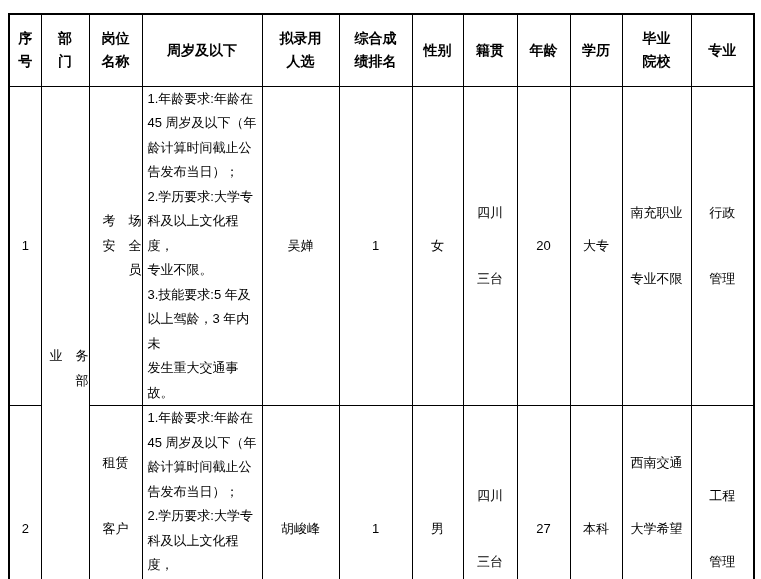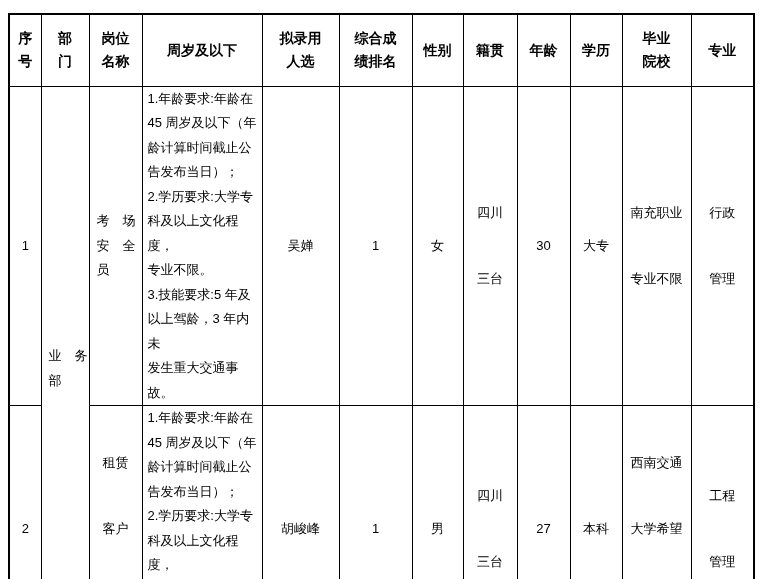--- a/index.html
+++ b/index.html
@@ -41,21 +41,21 @@
     line-height: 24px;
   }
   
   td.req {
     text-align: left;
     line-height: 24.5px;
     padding: 0 4px 0 5px;
   }
   
   td.justify-lines {
-    text-align: left;
+    text-align: right;
     padding-left: 7px;
     line-height: 24.5px;
     font-family: Liberation Serif, serif;
   }
   
   td.spread {
     line-height: 66px;
   }
   tr.header-row { height: 72px; }
   tr.row-1 { height: 246px; }
@@ -117,21 +117,21 @@
 科及以上文化程度，
 专业不限。
 3.技能要求:5 年及
 以上驾龄，3 年内未
 发生重大交通事故。</td>
     <td>吴婵</td>
     <td>1</td>
     <td>女</td>
     <td class="spread">四川
 三台</td>
-    <td>30</td>
+    <td>20</td>
     <td>大专</td>
     <td class="spread">南充职业
 专业不限</td>
     <td class="spread">行政
 管理</td>
   </tr>
 
   <tr class="row-2">
     <td>2</td>
     <td class="spread">租赁

